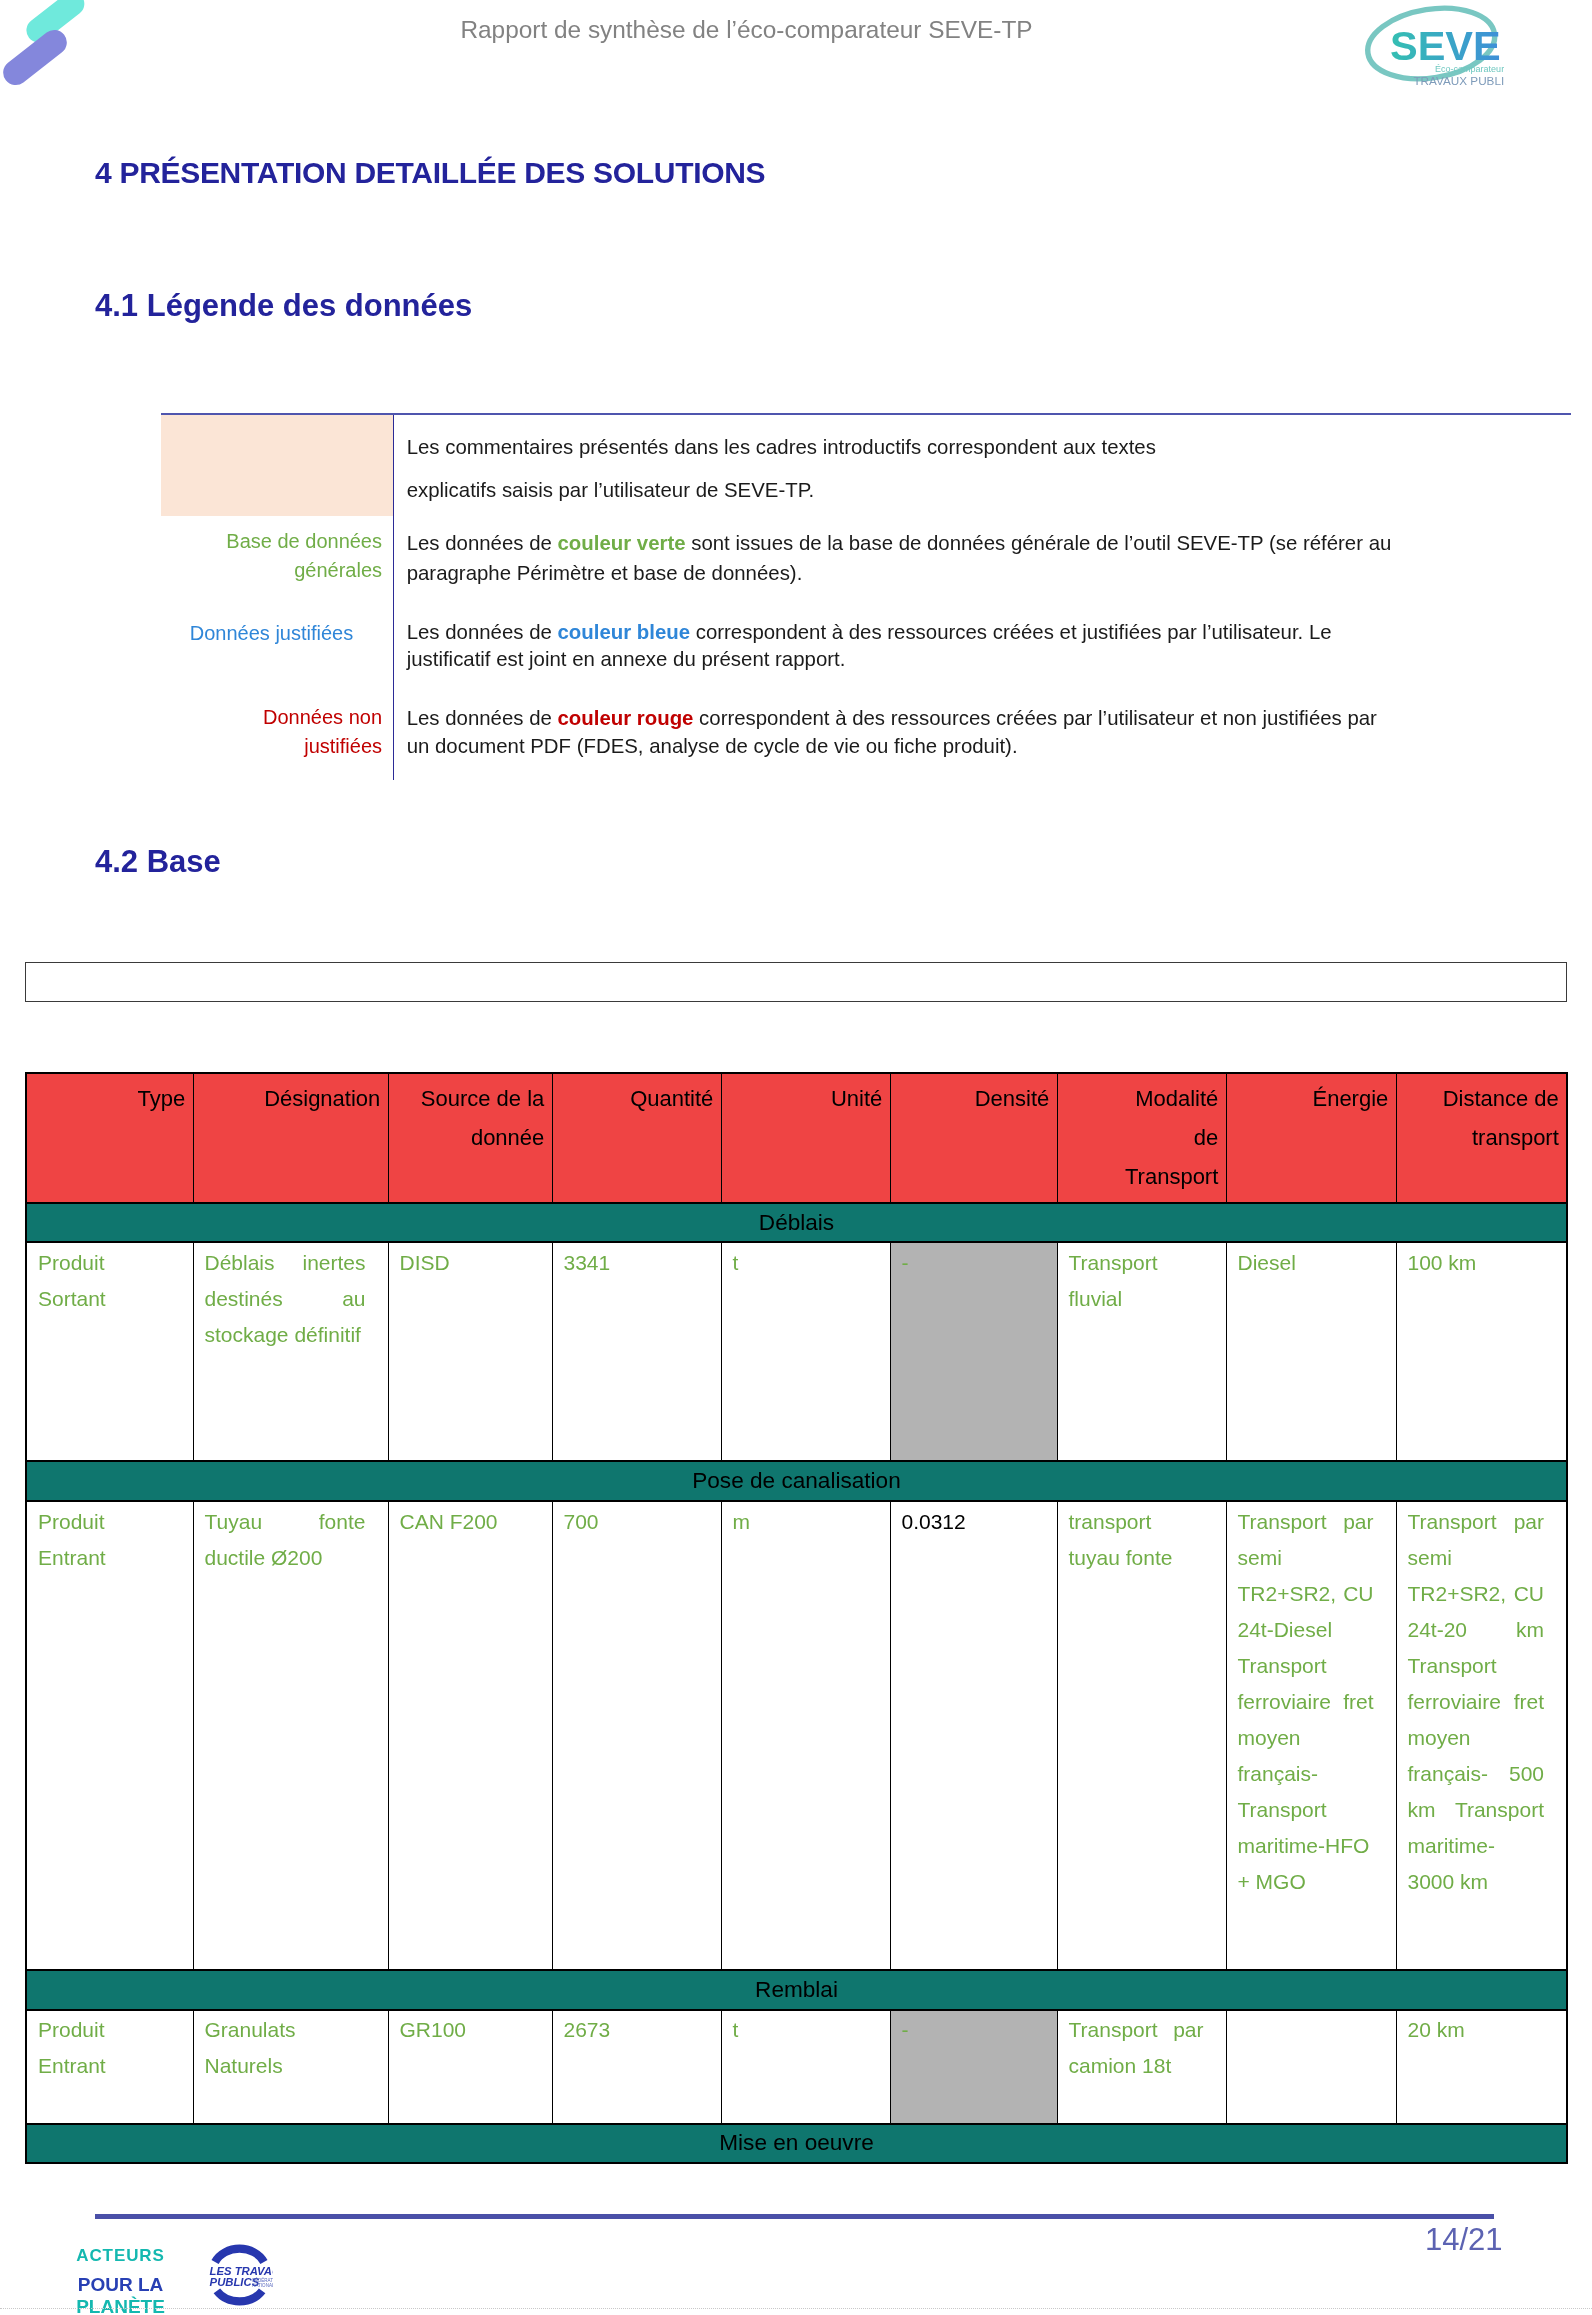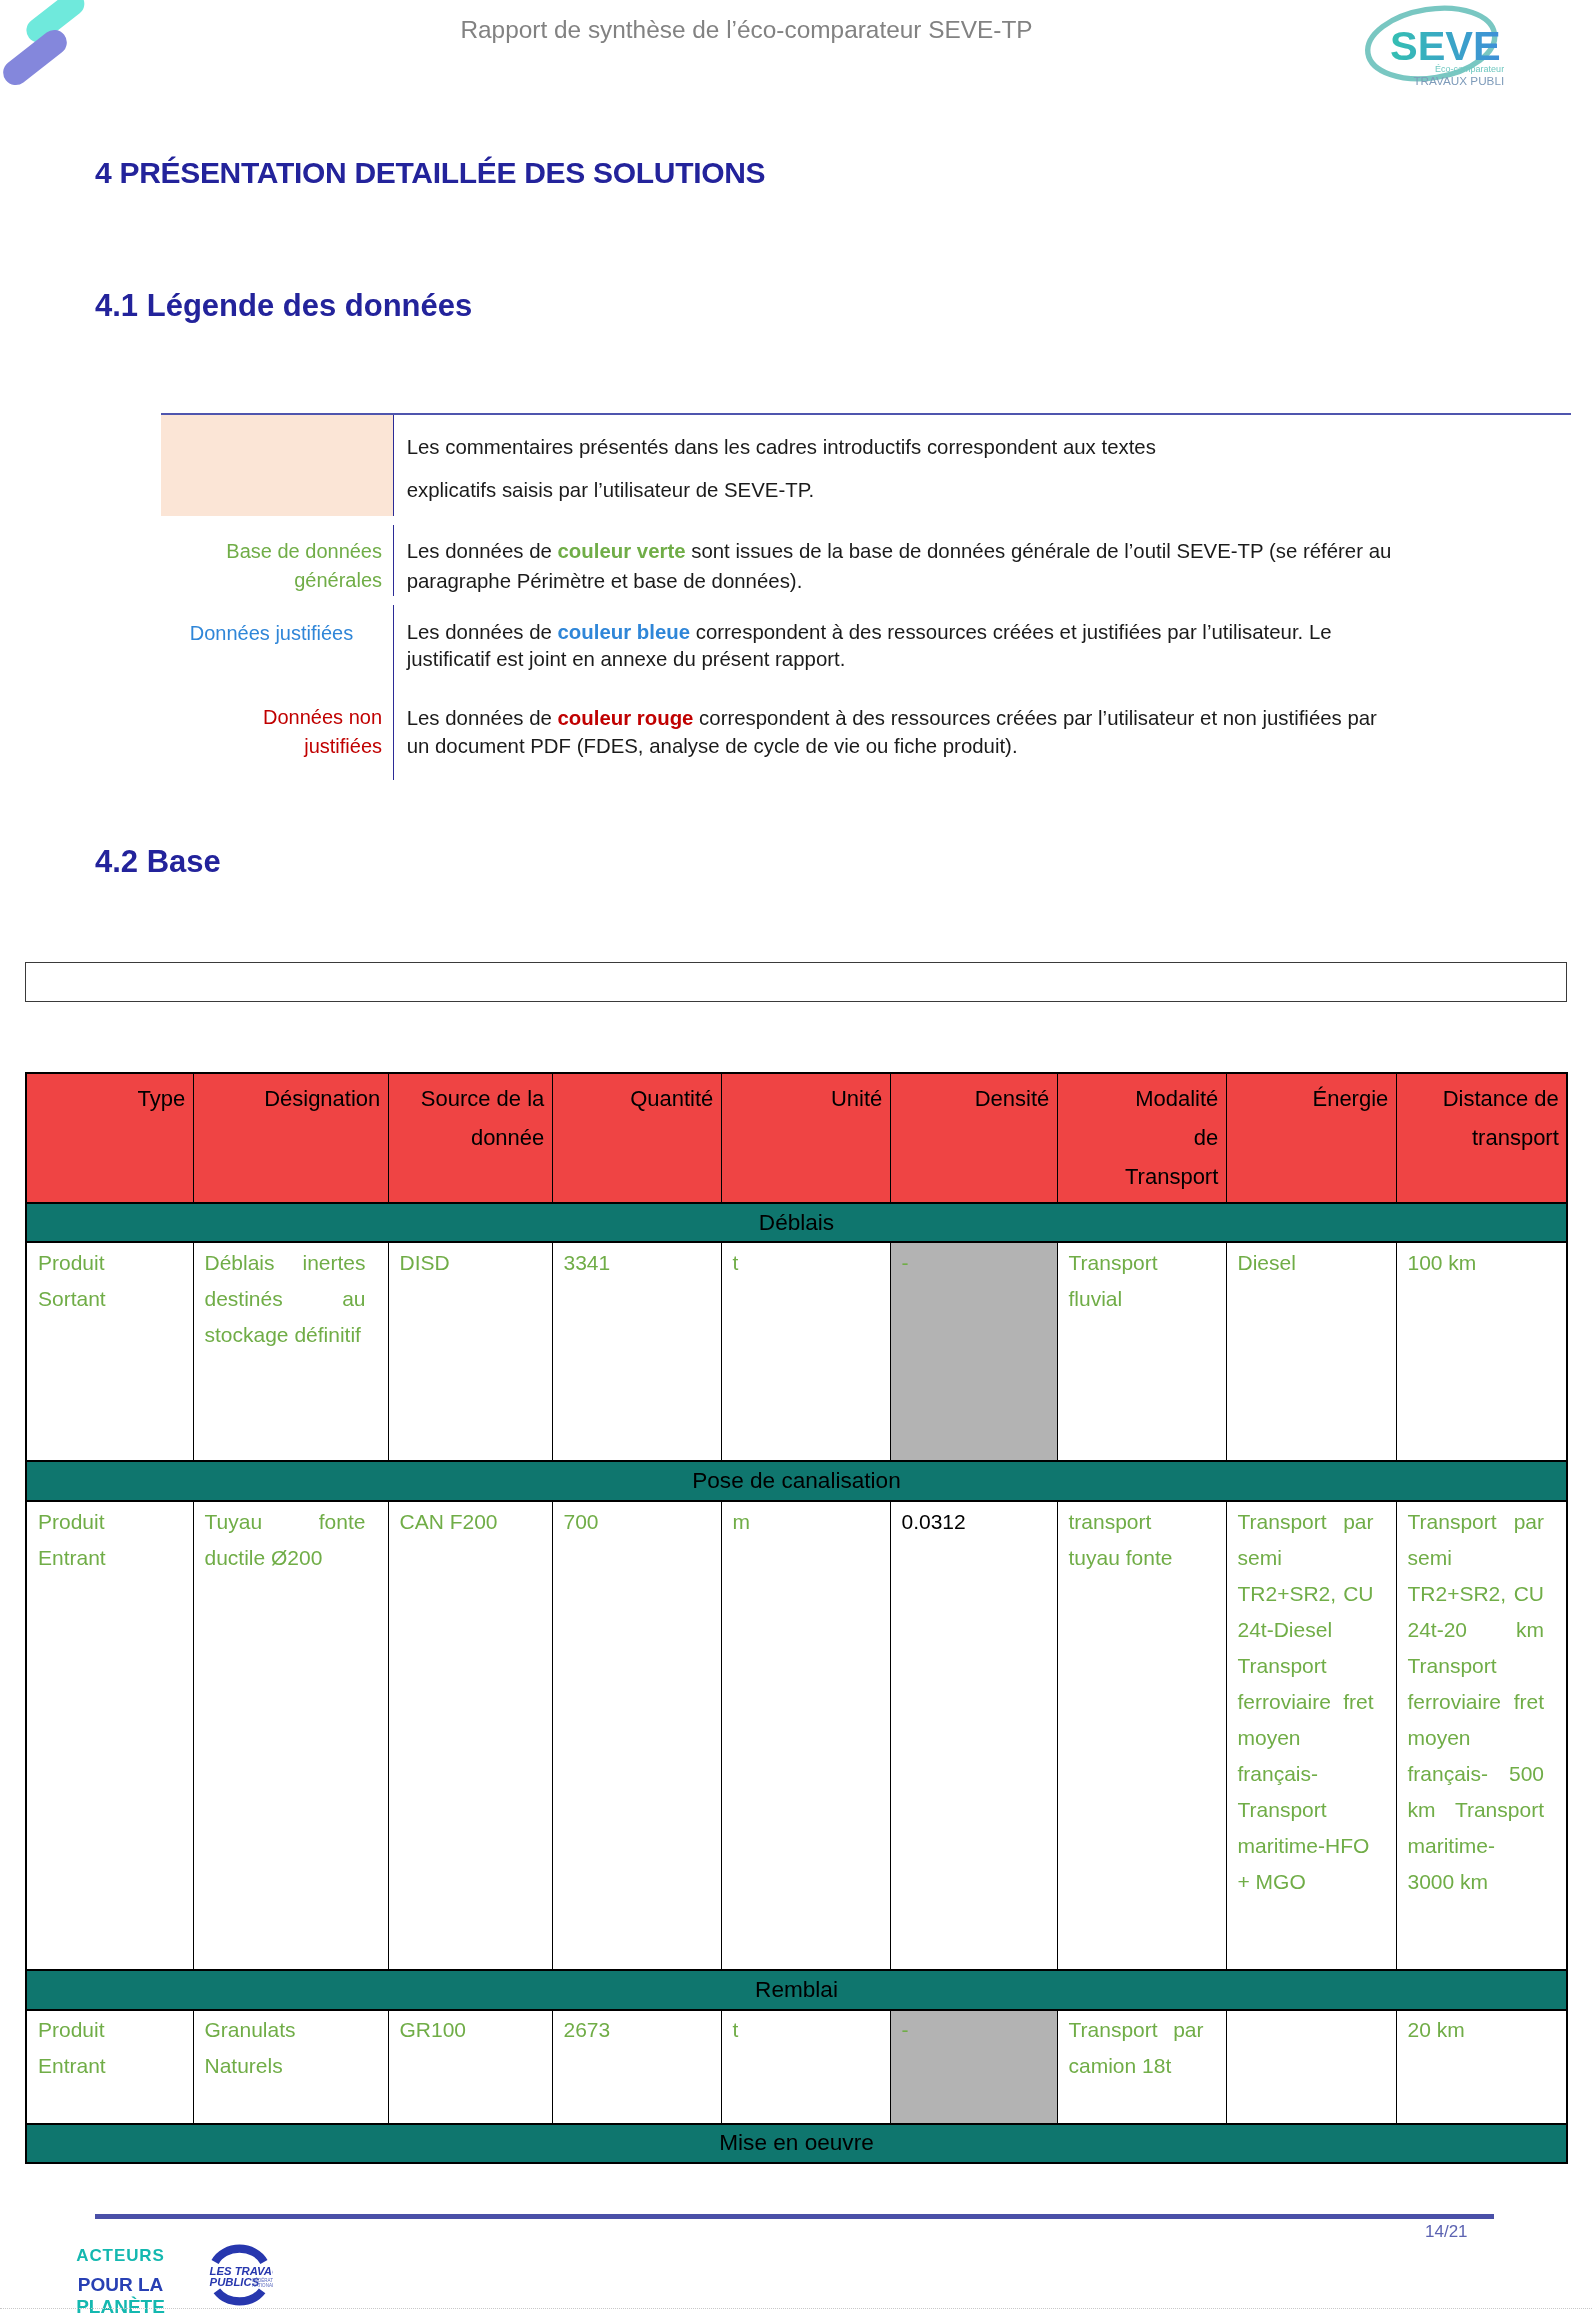--- a/index.html
+++ b/index.html
@@ -35,21 +35,21 @@
   }
   .legend-text {
     flex:1; box-sizing:border-box; border-left:1.8px solid #2B2B96; padding-left:12.7px;
     font-size:20.4px; color:#1b1b1b;
   }
   .legend-text p { margin:0; }
   .row-1 { height:101px; }
   .row-1 .legend-label { background:#FBE5D6; }
   .row-1 .legend-text { padding-top:11px; line-height:43px; }
   .row-1 .legend-text p { max-width:778px; }
-  .row-2 { height:89px;align-items:center; }  .row-2 .legend-text { padding-top:11.8px; line-height:30px; }
+  .row-2 { height:89px; }  .row-2 .legend-text { padding-top:11.8px; line-height:30px; }
   .row-2 .legend-label { padding-top:11px; color:#70AD47; }
   .row-3 { height:87px; }  .row-3 .legend-text { padding-top:13.6px; line-height:27px; }
   .row-3 .legend-label { padding-top:13.6px; color:#2F86D8;text-align:center; }
   .row-4 { height:88px; }  .row-4 .legend-text { padding-top:11.8px; line-height:28px; }
   .row-4 .legend-label { padding-top:11px; color:#C00000; }
   .row-2 .legend-text p, .row-3 .legend-text p, .row-4 .legend-text p { max-width:995px; }
   .term { font-weight:bold; }
   .term-green { color:#70AD47; }
   .term-blue  { color:#2F86D8; }
   .term-red   { color:#C00000; }
@@ -79,21 +79,21 @@
   td.cell {
     vertical-align:top; padding:1.8px 22px 5.4px 11px; font-size:21px; line-height:36px;
     color:#70AD47; text-align:justify; background:#fff;
   }
   td.cell-gray { background:#B3B3B3; }
   td.cell-black { color:#000; text-align:left; }
   tr.r1 { height:219px; } tr.r2 { height:469px; } tr.r3 { height:114px; }
 
   
   .footer-rule { position:absolute; left:95px; top:2214px; width:1399px; height:4.5px; background:#4A50A8; }
-  .page-num { position:absolute; left:1425px; top:2222px; width:77px; text-align:left; font-size:17px; color:#5C63B2; }
+  .page-num { position:absolute; left:1425px; top:2222px; width:77px; text-align:left; font-size:31px; color:#5C63B2; }
   .logo-planete { position:absolute; left:38px; top:2246px; width:165px; text-align:center; }
   .lp1 { font-size:17px; font-weight:bold; color:#14B8B0; letter-spacing:0.9px; }
   .lp2 { font-size:19px; font-weight:bold; color:#2840B4; margin-top:8px; }
   .lp2 .planete { color:#14B8B0; }
   .logo-fntp { position:absolute; left:206px; top:2240px; }
   .page-bottom { position:absolute; left:0; top:2308px; width:1592px; border-top:1.8px dotted #c9c9c9; }
 </style>
 </head>
 <body>
 

